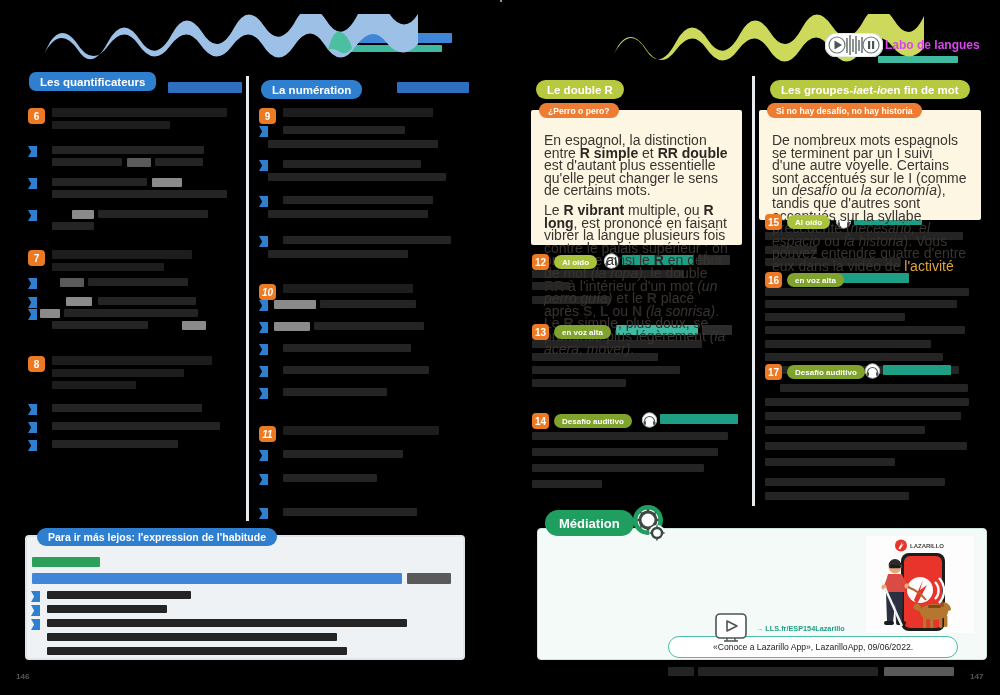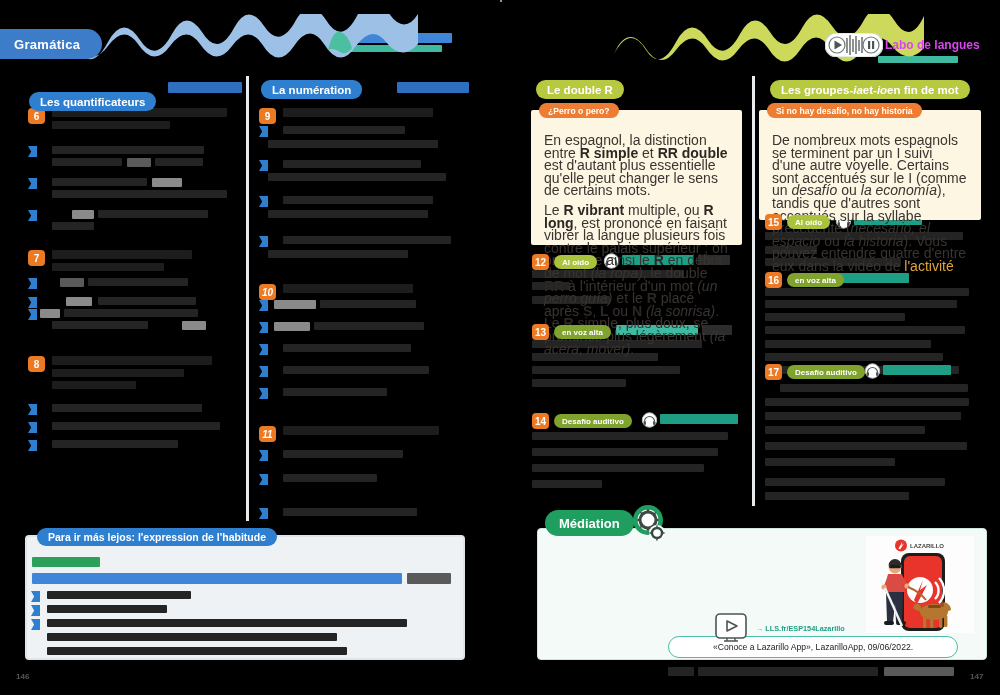--- a/index.html
+++ b/index.html
@@ -146,26 +146,25 @@
     <path fill="#9dc1e6" d="M4,40 q16,-30 34,-4 q14,22 30,-8 q15,-28 32,-2 q16,24 32,-6 q14,-26 30,-2
       q16,26 32,-4 q14,-26 30,-2 q16,24 32,-6 q14,-24 30,0 q16,26 32,-6 q14,-24 30,-2 q16,24 30,2
       l0,30 q-16,18 -32,-2 q-14,-18 -30,4 q-16,24 -32,-2 q-14,-22 -30,2 q-16,24 -32,-2 q-14,-20 -30,2
       q-16,22 -32,-2 q-14,-20 -30,2 q-16,22 -32,-2 q-14,-20 -30,2 q-16,22 -32,-4 q-14,-18 -26,0 z"></path>
   </svg>
 
   <svg class="wave" style="left:326px;top:28px;" width="28" height="26" viewBox="0 0 28 26">
     <path fill="#4cbfa0" d="M2,22 q5,-20 12,-18 q8,2 12,16 q-6,8 -12,4 q-7,-5 -12,-2z"></path>
   </svg>
 
-  <div class="sec-tab gram">Gramática</div>
 
   <div class="rd blue2" style="left:352px;top:33px;width:100px;height:10px;"></div>
   <div class="rd teal2" style="left:346px;top:45px;width:96px;height:7px;"></div>
 
-  <div class="sub-pill blue" style="left:29px;top:92px;">Les quantificateurs</div>
+  <div class="sub-pill blue" style="left:29px;top:72px;border-radius:7px;">Les quantificateurs</div>
   <div class="rd blue" style="left:168px;top:82px;width:74px;height:11px;"></div>
 
   <div class="sub-pill blue" style="left:261px;top:80px;border-radius:9px;">La numération</div>
   <div class="rd blue" style="left:397px;top:82px;width:72px;height:11px;"></div>
 
   <div class="divider" style="left:246px;top:76px;width:3px;height:445px;"></div>
 
   <div class="num" style="left:28px;top:108px;">6</div>
   <div class="rd" style="left:52px;top:108px;width:175px;height:9px;"></div>
   <div class="rd" style="left:52px;top:121px;width:118px;height:8px;"></div>

